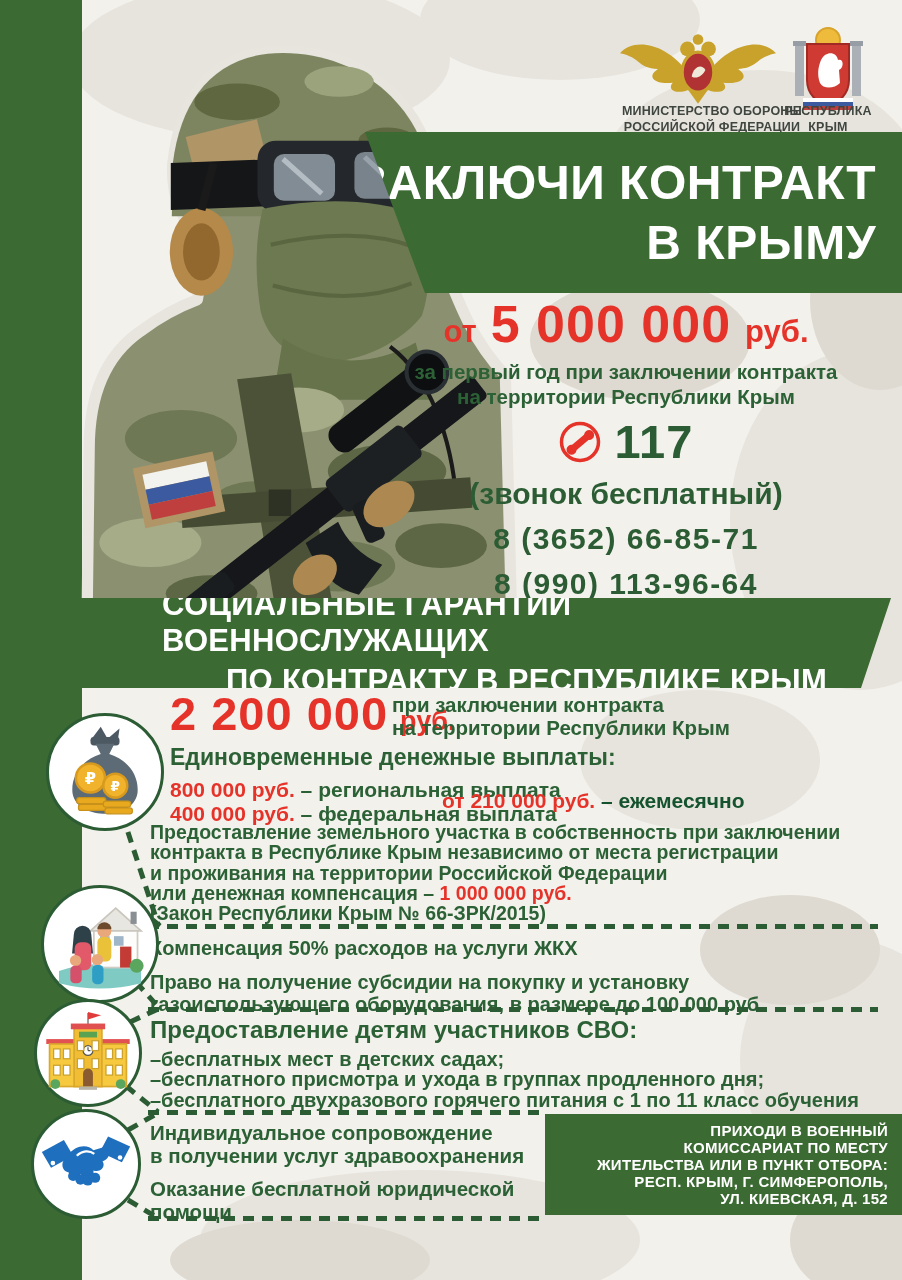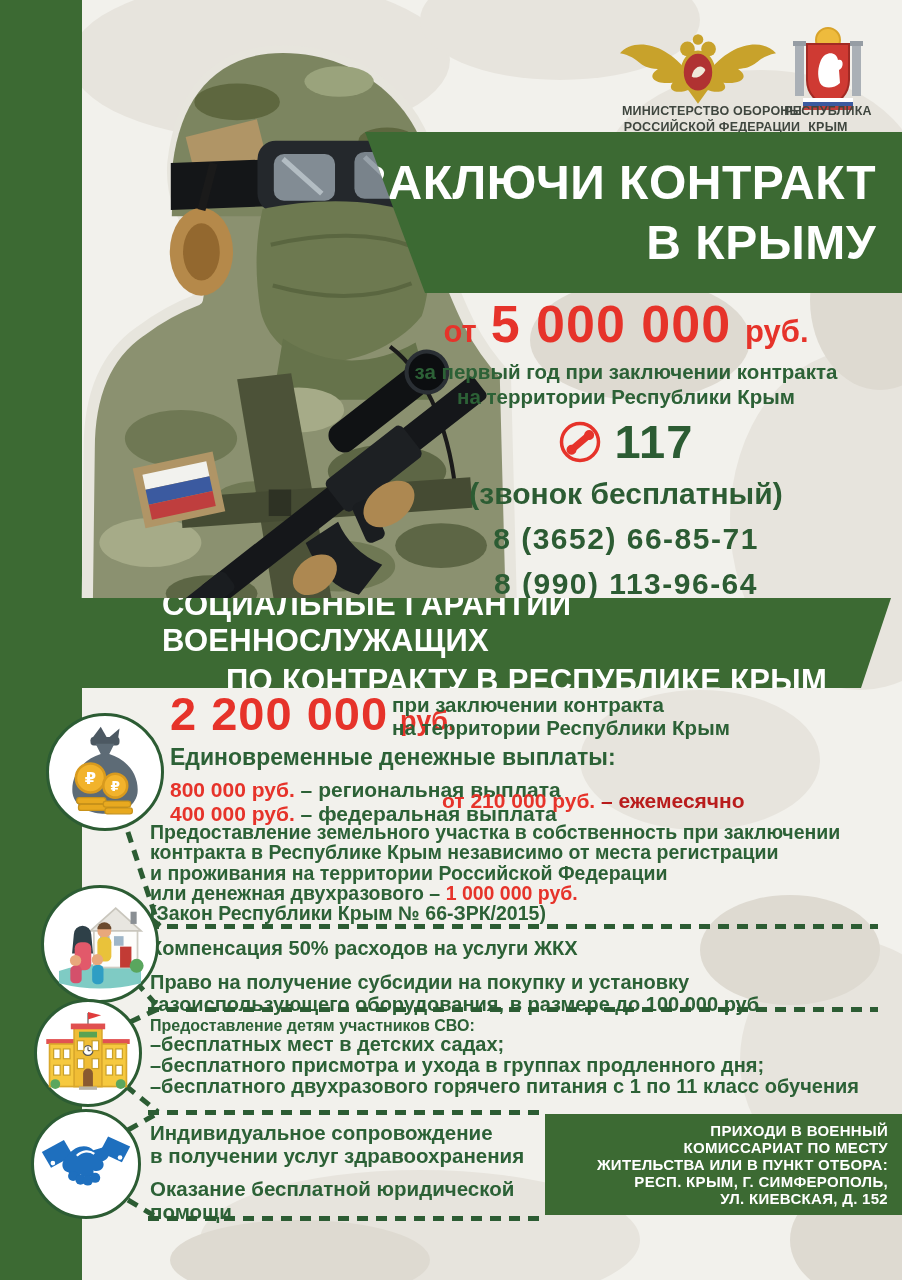--- a/index.html
+++ b/index.html
@@ -61,21 +61,21 @@
   
   .dash{height:5px;z-index:5;background:repeating-linear-gradient(90deg,#2c5c33 0 11px,transparent 11px 19px);}
   .dash1{left:148px;top:924px;width:730px;}
   .dash2{left:148px;top:1007px;width:730px;}
   .dash3{left:148px;top:1110px;width:392px;}
   .dash4{left:148px;top:1216px;width:392px;}
   .sec{z-index:5;color:#2c6136;font-weight:bold;}
   .housing{left:150px;top:938px;width:740px;font-size:20px;line-height:1.07;}
   .housing .p2{margin-top:13px;}
   .children{left:150px;top:1018px;width:745px;font-size:20px;line-height:1.03;}
-  .children .ttl{font-size:16px;}
+  .children .ttl{font-size:24px;margin-bottom:6px;}
   .support{left:150px;top:1122px;width:390px;font-size:20.5px;line-height:1.1;}
   .support .p2{margin-top:11px;}
   
   .visit{left:545px;top:1114px;width:357px;height:101px;background:#3c6a33;z-index:6;
     display:flex;flex-direction:column;justify-content:center;align-items:flex-end;
     padding-right:14px;box-sizing:border-box;}
   .visit .t{color:#fff;font-weight:bold;font-size:15px;line-height:1.14;letter-spacing:.3px;}
   
   .circle{border-radius:50%;background:#fff;border:3px solid #2c5c33;z-index:7;
     display:flex;align-items:center;justify-content:center;box-sizing:border-box;}
@@ -258,29 +258,29 @@
     <div class="bonus-cond">
       <div>при заключении контракта</div>
       <div>на территории Республики Крым</div>
     </div>
     <div class="onetime">Единовременные денежные выплаты:</div>
     <div class="pays">
       <div><span class="amt">800 000 руб.</span><span class="lbl"> – региональная выплата</span></div>
       <div><span class="amt">400 000 руб.</span><span class="lbl"> – федеральная выплата</span></div>
     </div>
     <div class="monthly">
-      <span class="pays amt" style="position:static;color:#e6332a">от 210 000 руб.</span><span style="color:#b91c1c"> – ежемесячно</span>
+      <span class="pays amt" style="position:static;color:#e6332a">от 210 000 руб.</span><span style="color:#14532d"> – ежемесячно</span>
     </div>
   </div>
 
   <div class="abs land sec">
     <div>Предоставление земельного участка в собственность при заключении</div>
     <div>контракта в Республике Крым независимо от места регистрации</div>
     <div>и проживания на территории Российской Федерации</div>
-    <div><span>или денежная двухразового – </span><span class="red">1 000 000 руб.</span></div>
+    <div><span>или денежная компенсация – </span><span class="red">1 000 000 руб.</span></div>
     <div>(Закон Республики Крым № 66-ЗРК/2015)</div>
   </div>
 
   <div class="abs dash dash1"></div>
 
   <div class="abs housing sec">
     <div>Компенсация 50% расходов на услуги ЖКХ</div>
     <div class="p2">Право на получение субсидии на покупку и установку</div>
     <div>газоиспользующего оборудования, в размере до 100 000 руб.</div>
   </div>

